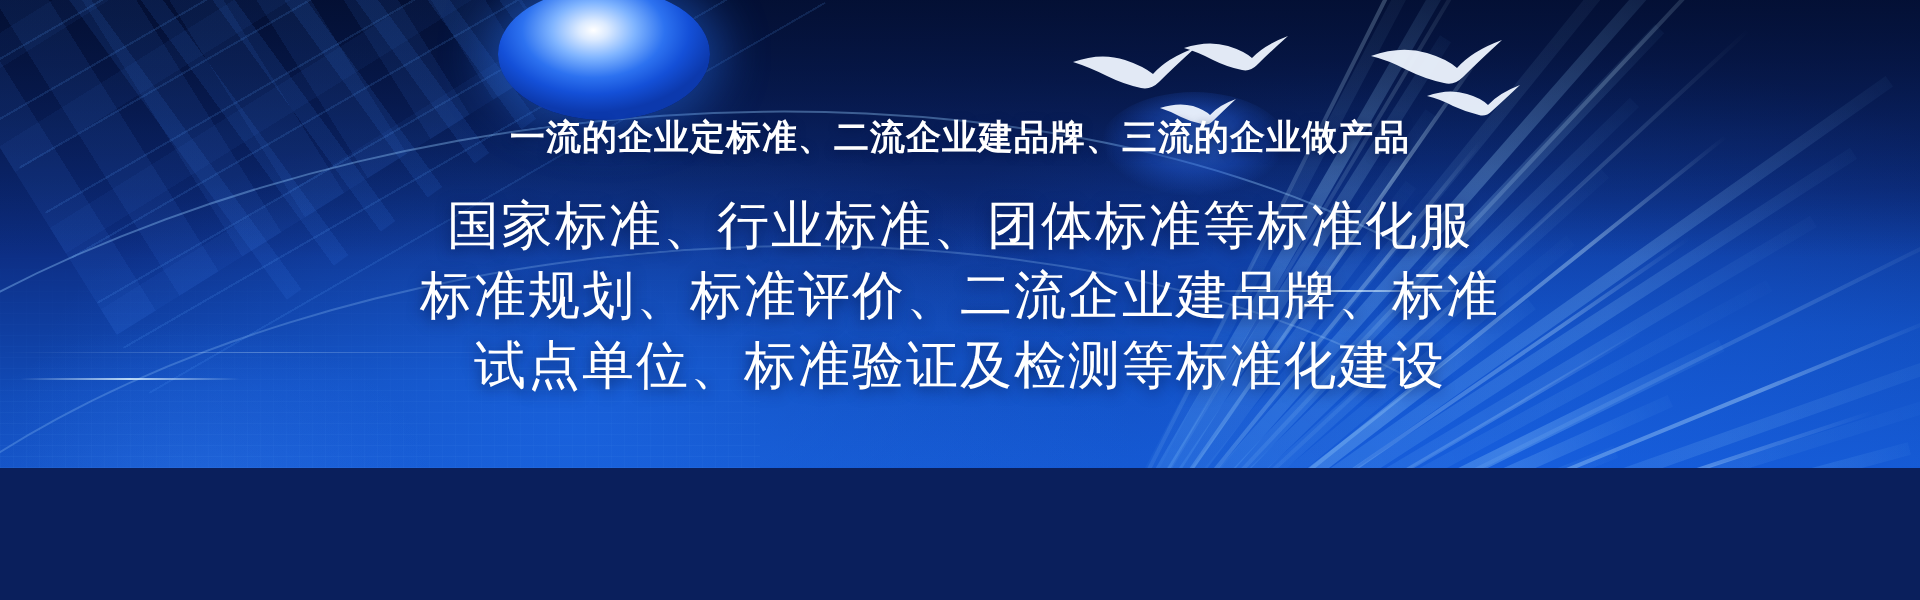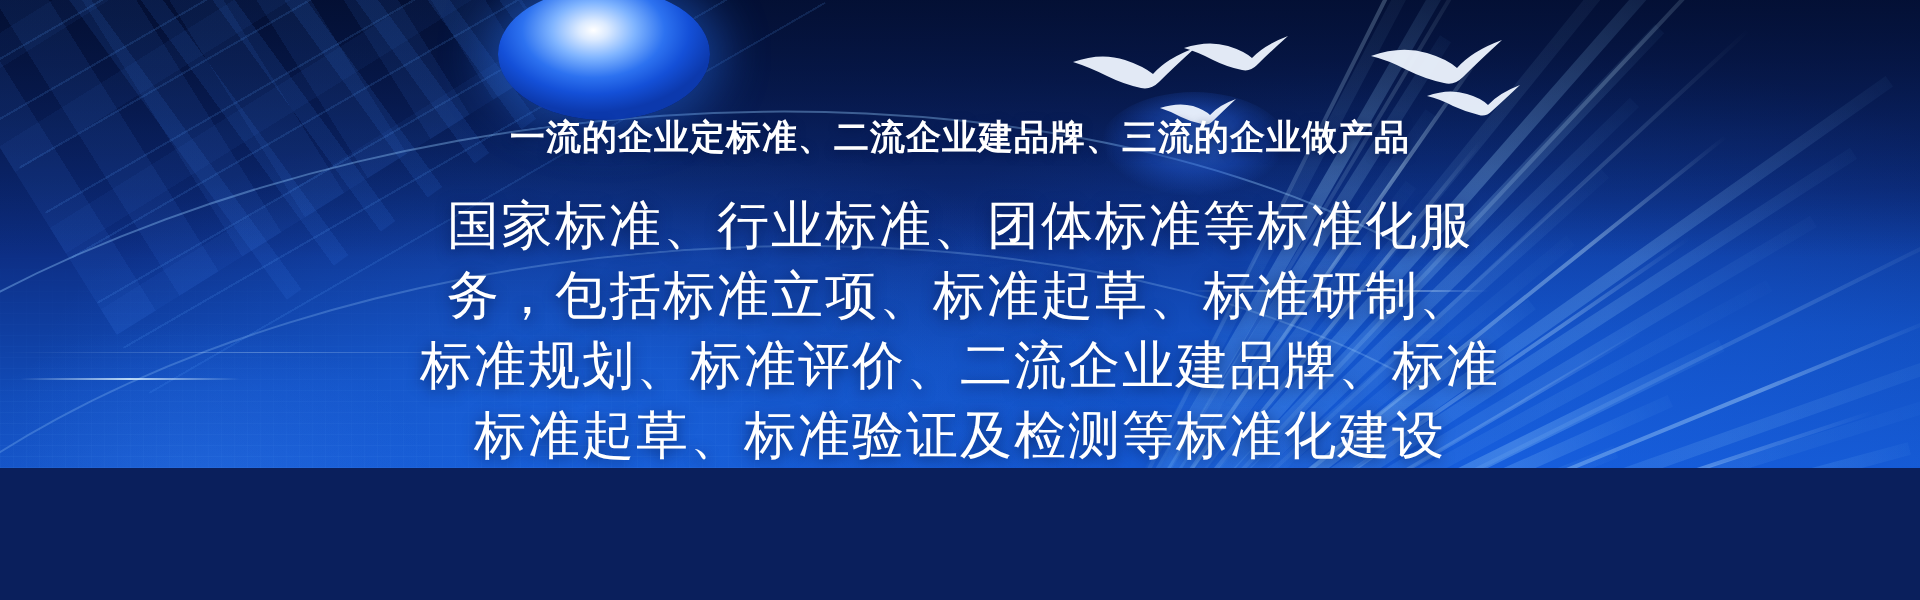--- a/index.html
+++ b/index.html
@@ -269,19 +269,18 @@
       <path d="M1427 96 q22 -8 40 -2 q14 4 21 11 q11 -12 32 -20 q-17 16 -28 26 q-6 6 -13 4 q-13 -3 -26 -9 q-13 -7 -26 -10 z"></path>
       <path d="M1160 108 q18 -6 33 -2 q12 4 17 9 q9 -10 26 -16 q-14 13 -23 22 q-5 5 -11 3 q-11 -2 -21 -7 q-11 -6 -21 -9 z"></path>
     </g>
   </svg>
 
   <div class="text-block">
     <div class="headline">一流的企业定标准、二流企业建品牌、三流的企业做产品</div>
 
     <div class="body-copy">
       <div>国家标准、行业标准、团体标准等标准化服</div>
-      <div>务，包括标准立项、标准起草、标准研制、</div>
       <div>标准规划、标准评价、二流企业建品牌、标准</div>
-      <div>标准起草、标准验证及检测等标准化建设</div>
+      <div>试点单位、标准验证及检测等标准化建设</div>
     </div>
   </div>
 
 </div>
 
 </body></html>

